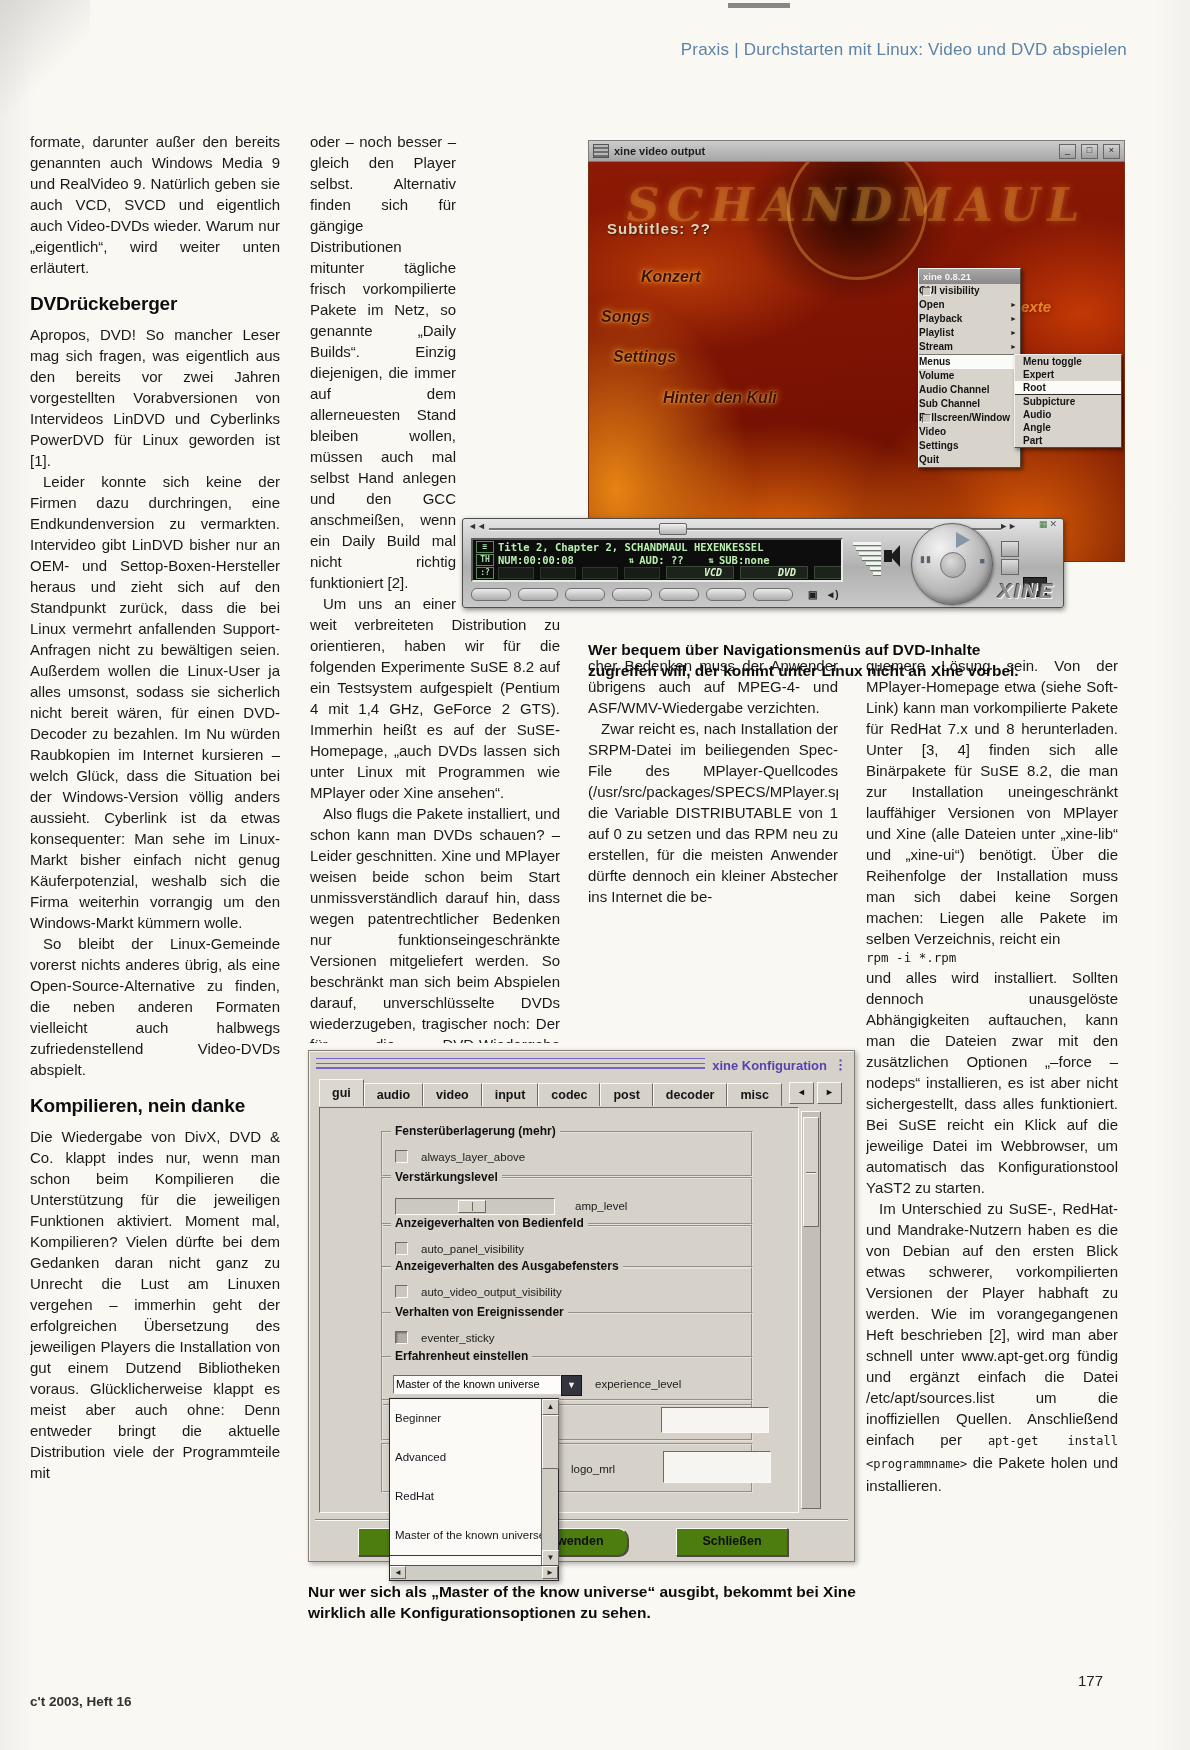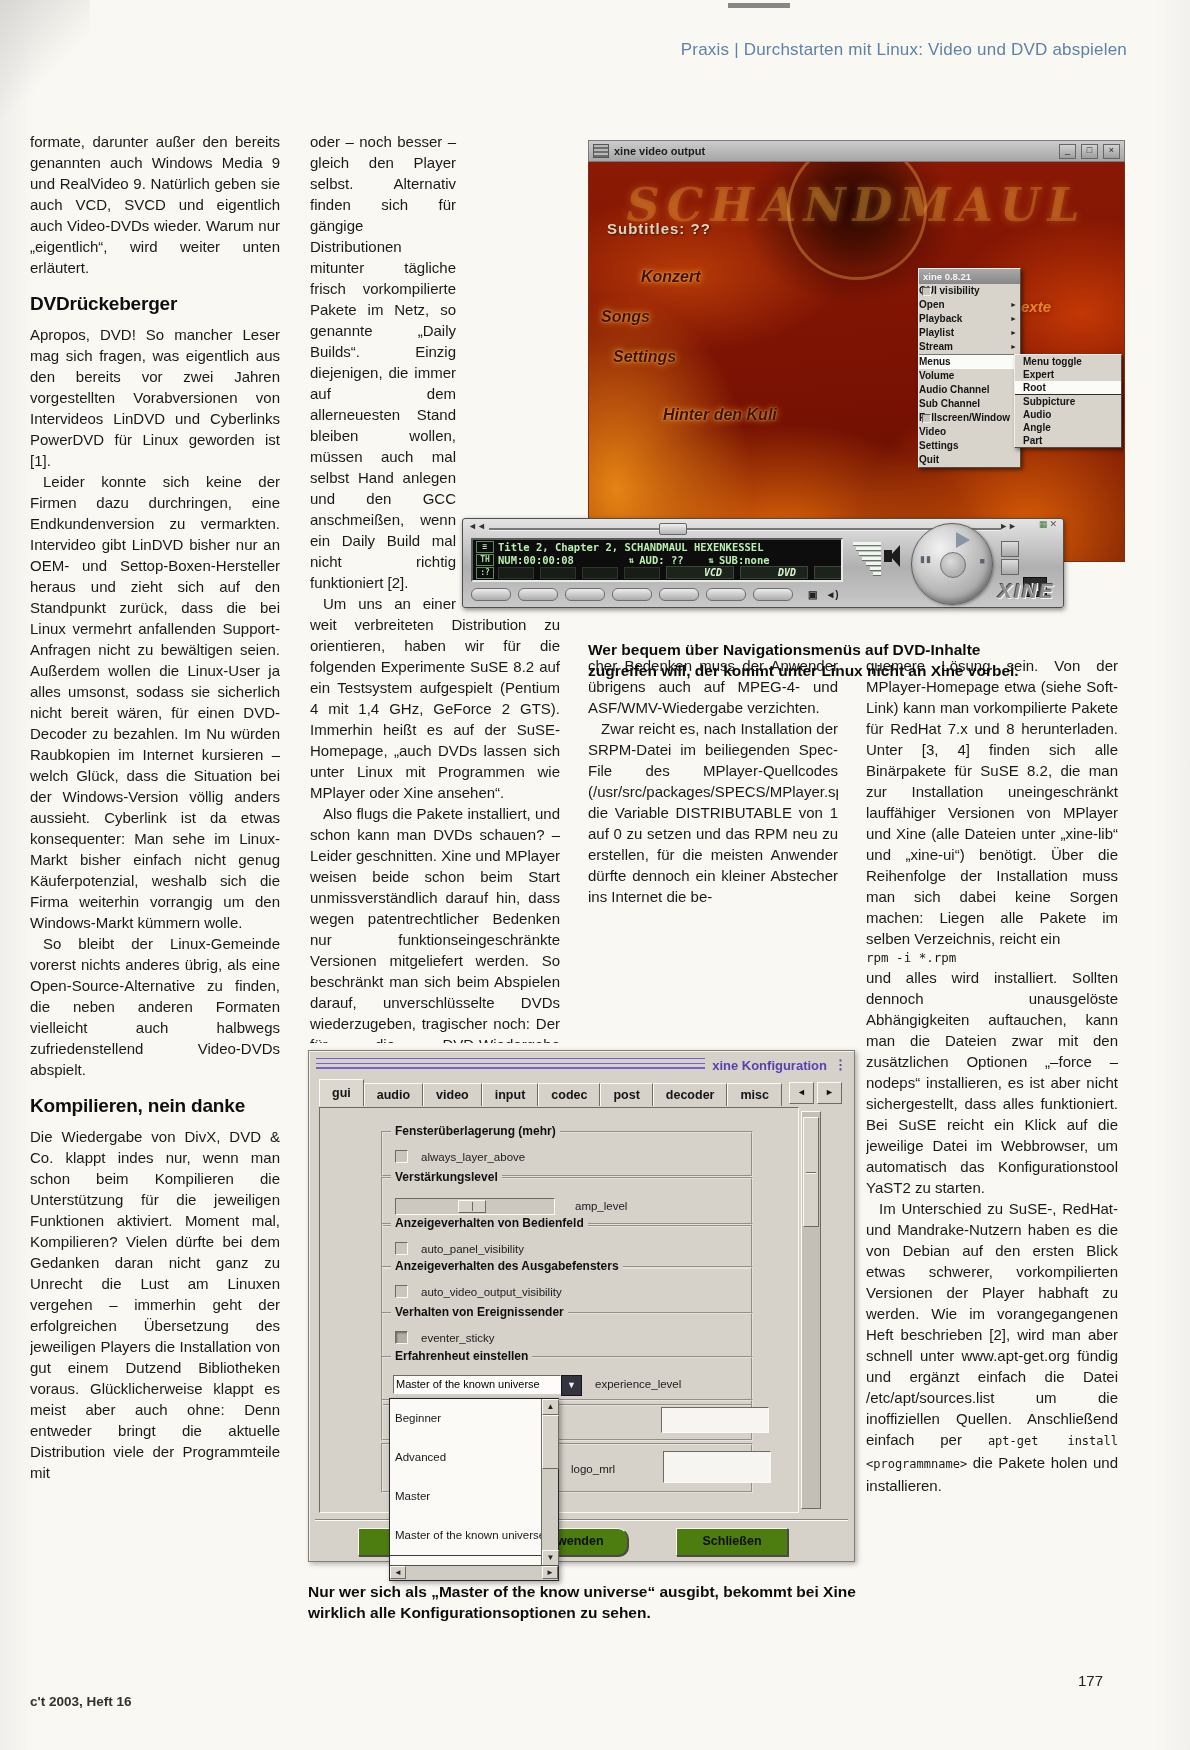--- a/index.html
+++ b/index.html
@@ -54,21 +54,21 @@
       border:3px solid rgba(255,190,80,.35);
       background:radial-gradient(circle at 50% 45%, rgba(40,6,2,.92), rgba(120,30,5,.4) 68%, rgba(0,0,0,0) 76%);}
   .logo-text{position:absolute;left:0;right:0;top:16px;text-align:center;
       font-family:"DejaVu Serif",serif;font-style:italic;font-weight:bold;font-size:46px;letter-spacing:7px;
       color:rgba(250,172,52,.30);text-shadow:0 0 9px rgba(255,205,90,.28);}
   .ov{position:absolute;font-weight:bold;white-space:nowrap;}
   .ov-sub{left:18px;top:58px;font-size:15px;letter-spacing:1px;color:#ddd5bd;text-shadow:1px 1px 2px rgba(50,15,0,.85);}
   .dvd-m{font-size:16px;font-style:italic;color:#3c1004;
          text-shadow:0 0 7px rgba(255,175,60,.95),0 0 2px rgba(255,205,105,.8);}
   .m1{left:52px;top:106px;}  .m2{left:12px;top:146px;}
-  .m3{left:24px;top:186px;}  .m4{left:74px;top:244px;}
+  .m3{left:24px;top:186px;}  .m4{left:74px;top:227px;}
   .ov-exte{left:432px;top:136px;font-size:15px;font-style:italic;color:#e8851e;text-shadow:0 0 4px rgba(110,20,0,.7);}
 
   .xmenu{position:absolute;left:329px;top:106px;width:101px;z-index:3;
       background:#d8d4cc;border:1px solid;border-color:#f2f0ec #4f4d49 #4f4d49 #f2f0ec;
       box-shadow:2px 2px 4px rgba(0,0,0,.5);font-size:10px;font-weight:bold;color:#141414;}
   .xmenu-title{height:15px;line-height:15px;padding:0 4px;font-size:9.5px;color:#f5f5f5;
       background:linear-gradient(#a9a9a9,#878787);}
   .xmi{position:relative;height:14px;line-height:14px;padding-left:0;cursor:default;}
   .xmi .cbx{position:absolute;left:3px;top:3px;width:7px;height:7px;background:#cac6be;
       border:1px solid;border-color:#5f5d59 #f5f3ef #f5f3ef #5f5d59;}
@@ -424,21 +424,21 @@
 
     <div class="bg-grp bgg1"></div>
     <div class="bg-grp bgg2"></div>
     <div class="bg-field bf1"></div>
     <div class="bg-field bf2"></div>
     <div class="logo-label">logo_mrl</div>
 
     <div class="dd">
       <div class="ddi">Beginner</div>
       <div class="ddi">Advanced</div>
-      <div class="ddi">Master</div>
+      <div class="ddi">RedHat</div>
       <div class="ddi sel">Master of the known universe</div>
       <div class="dd-pad"></div>
       <div class="dd-vscroll">
         <span class="dd-va up">▲</span>
         <span class="dd-vthumb"></span>
         <span class="dd-va dn">▼</span>
       </div>
       <div class="dd-hscroll">
         <span class="dd-ha">◄</span>
         <span class="dd-ha">►</span>

